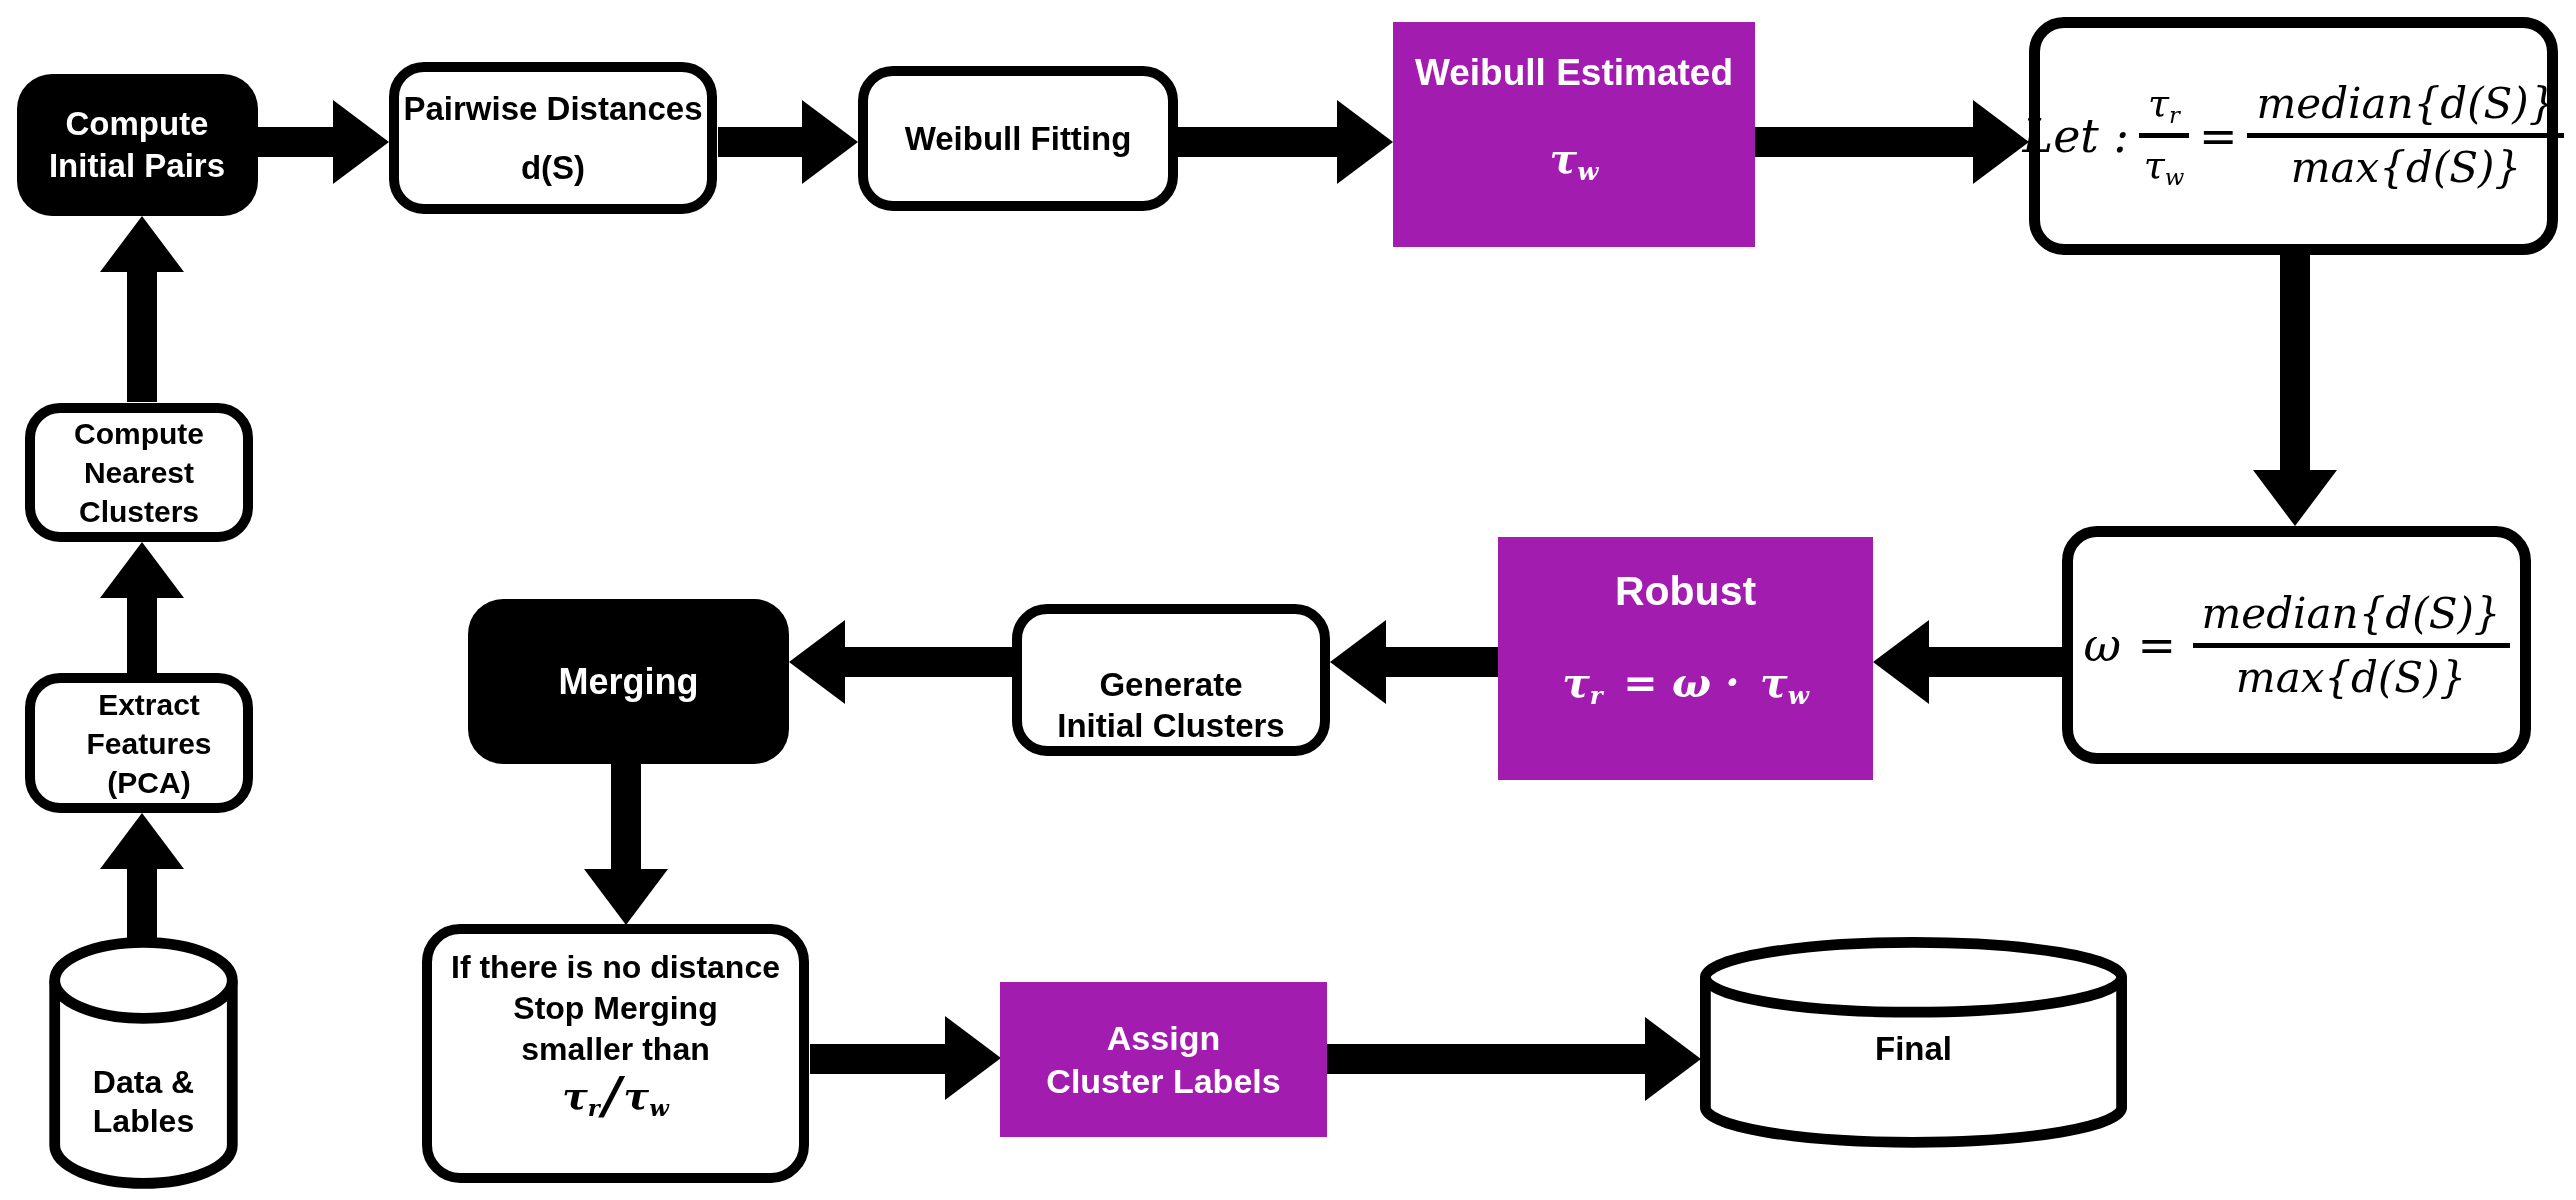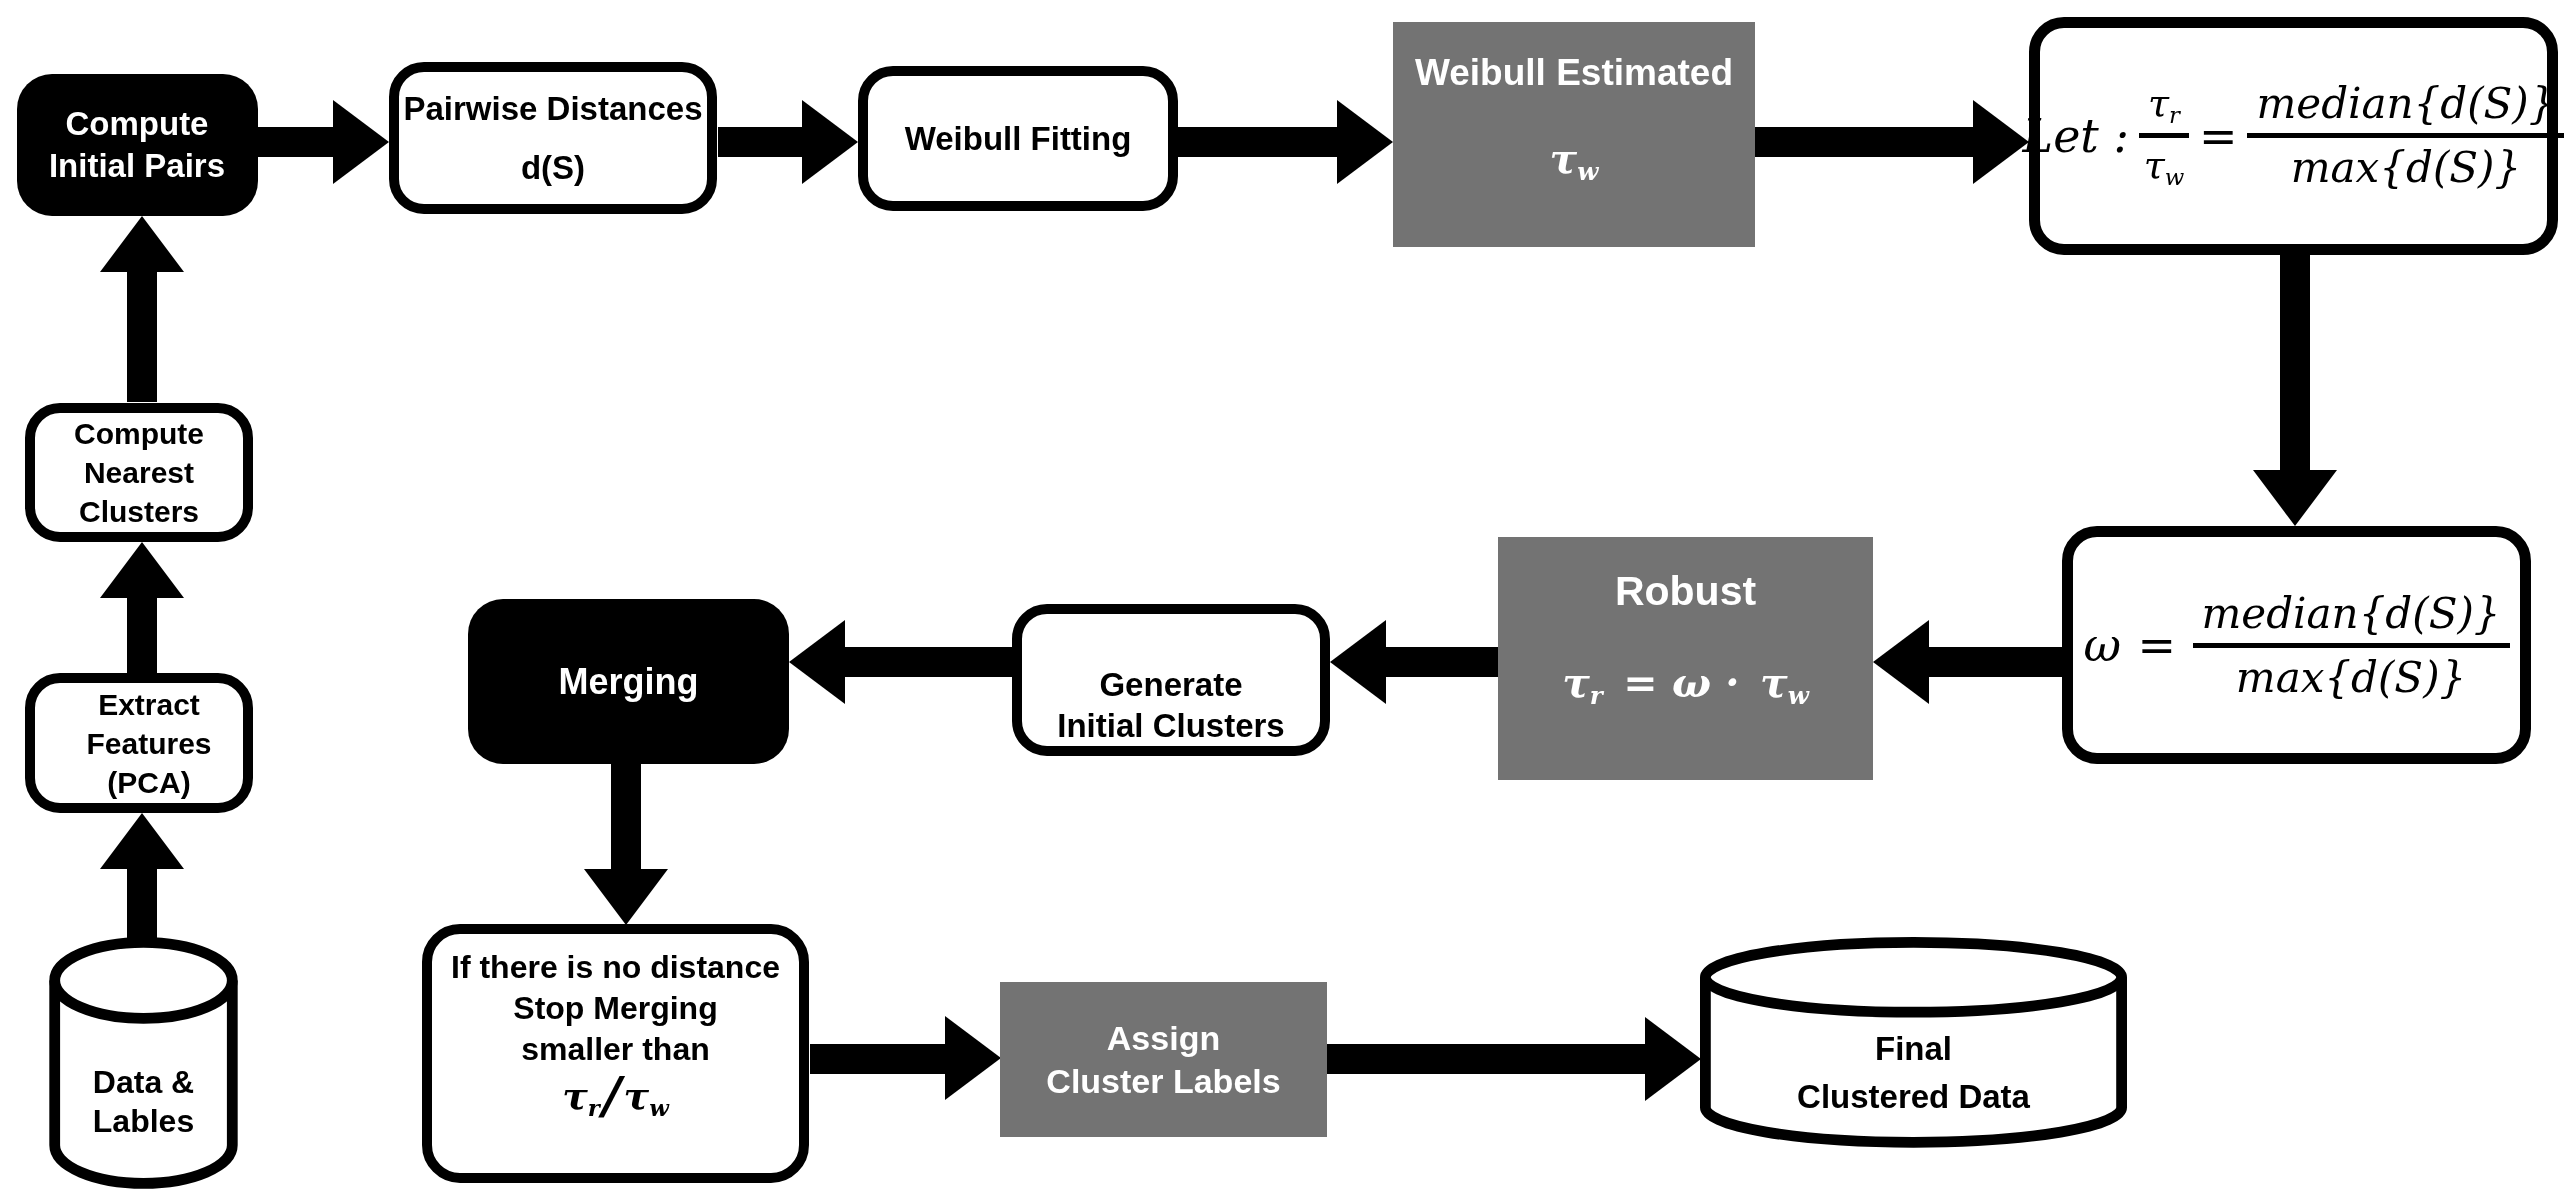--- a/index.html
+++ b/index.html
@@ -3,21 +3,21 @@
 <meta charset="utf-8">
 <style>
   html,body{margin:0;padding:0;background:#fff;}
   .canvas{position:relative;width:2576px;height:1201px;background:#fff;overflow:hidden;
           font-family:"Liberation Sans",sans-serif;}
   
   .node{position:absolute;box-sizing:border-box;display:flex;flex-direction:column;
         align-items:center;justify-content:center;text-align:center;}
   .wbox{background:#fff;border:10.8px solid #000;border-radius:35px;color:#000;}
   .bboxr{background:#000;border-radius:35px;color:#fff;}
-  .bbox{background:#737373;color:#fff;}
+  .bbox{background:#a21caf;color:#fff;}
   .slabel{font-family:"Liberation Sans",sans-serif;font-weight:bold;white-space:nowrap;}
   .math{font-family:"DejaVu Serif",serif;font-style:italic;white-space:nowrap;}
   .sub{font-size:0.60em;vertical-align:-0.30em;}
   .frac{display:inline-flex;flex-direction:column;align-items:center;}
   .frac .num{border-bottom:5px solid #000;padding:0 9px 5px 9px;}
   .frac .den{padding-top:5px;}
   
   .stem{position:absolute;background:#000;}
   .head{position:absolute;width:0;height:0;}
   .h-right{border-top:42px solid transparent;border-bottom:42px solid transparent;border-left:56px solid #000;}
@@ -200,18 +200,17 @@
     </div>
   </div>
 
   <div class="cyl" style="left:1700px;top:936px;width:427px;height:214px;">
     <svg width="427" height="214" viewBox="0 0 673 337">
       <path d="M8.5,65 L8.5,270 A328,55 0 0 0 664.5,270 L664.5,65" fill="#ffffff" stroke="#000000" stroke-width="17"></path>
       <ellipse cx="336.5" cy="65" rx="328" ry="55" fill="#ffffff" stroke="#000000" stroke-width="17"></ellipse>
     </svg>
     <div class="cyltext slabel" style="top:89px;font-size:33px;line-height:48px;">
       <div>Final</div>
-      <div>Clustered Data</div>
     </div>
   </div>
 
 </div>
 
 
 </body></html>

